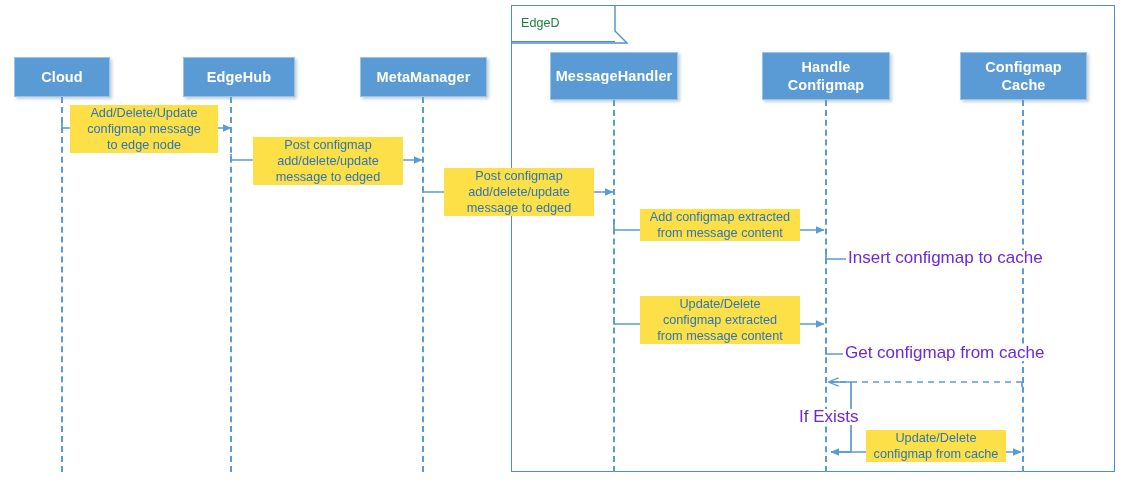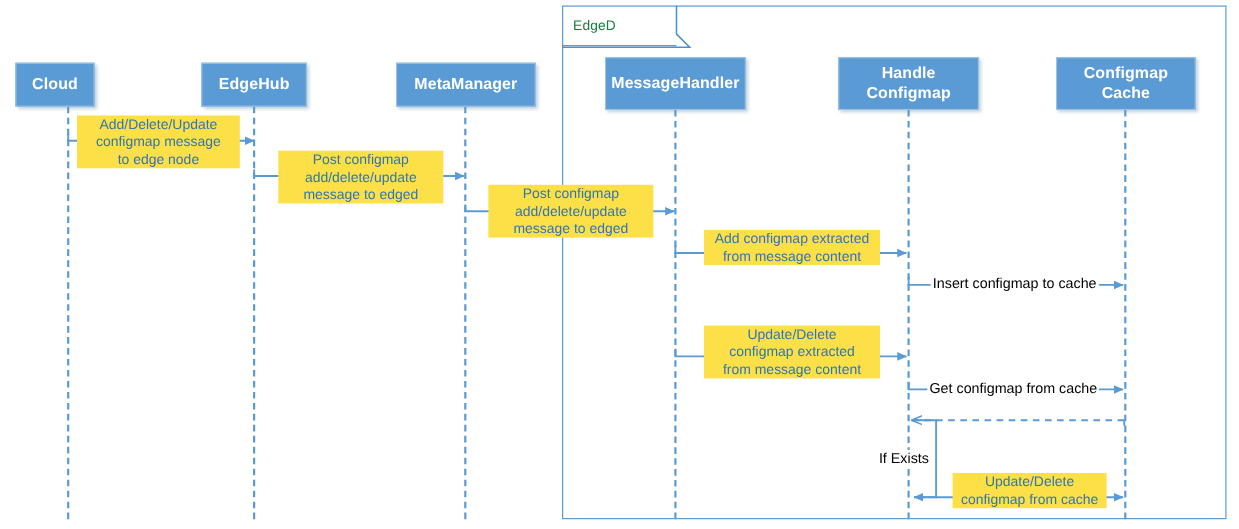--- a/index.html
+++ b/index.html
@@ -77,23 +77,23 @@
     line-height:16px;
     color:#2E75B6;
     text-align:center;
     white-space:pre-line;
     background:#fde047;
     padding:0 2px;
     box-sizing:border-box;
   }
   .note-label{
     position:absolute;
-    font-size:13px;
+    font-size:17px;
     line-height:16px;
-    color:#000000;
+    color:#6d28d9;
     text-align:left;
     white-space:nowrap;
     background:#ffffff;
     padding:0 2px;
   }
 </style>
 </head>
 <body>
 
 <div id="stage">
@@ -109,25 +109,25 @@
   </div>
   <div class="frame-label" style="left:521px;top:16px;">EdgeD</div>
 
   <div class="lifeline" style="left:61px;top:97px;height:375px;"></div>
   <div class="lifeline" style="left:230px;top:97px;height:375px;"></div>
   <div class="lifeline" style="left:422px;top:97px;height:375px;"></div>
   <div class="lifeline" style="left:613px;top:100px;height:372px;"></div>
   <div class="lifeline" style="left:825px;top:100px;height:372px;"></div>
   <div class="lifeline" style="left:1022px;top:100px;height:372px;"></div>
 
-  <div class="actor" style="left:14px;top:57px;width:72px;height:40px;">
+  <div class="actor" style="left:14px;top:57px;width:96px;height:40px;">
     <span>Cloud</span>
   </div>
 
-  <div class="actor" style="left:183px;top:57px;width:96px;height:40px;">
+  <div class="actor" style="left:183px;top:57px;width:112px;height:40px;">
     <span>EdgeHub</span>
   </div>
 
   <div class="actor" style="left:360px;top:57px;width:127px;height:40px;">
     <span>MetaManager</span>
   </div>
 
   <div class="actor" style="left:550px;top:52px;width:128px;height:48px;flex-direction:row;">
     <span>Message</span>
     <span>Handler</span>

